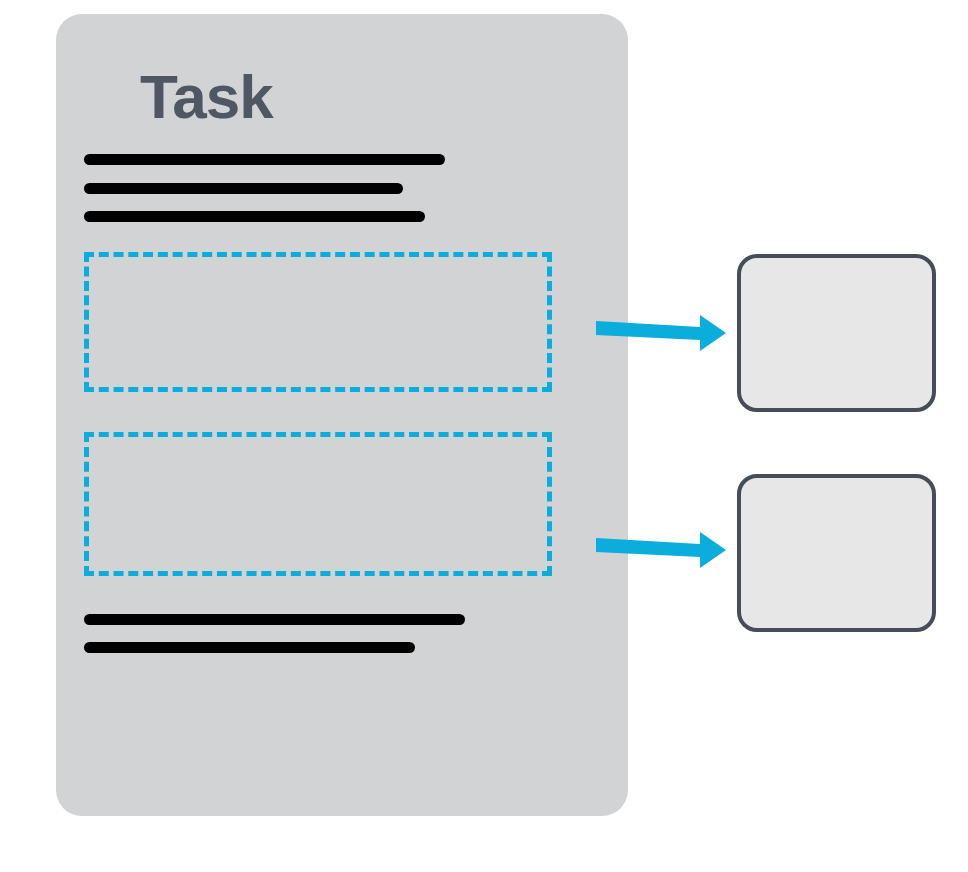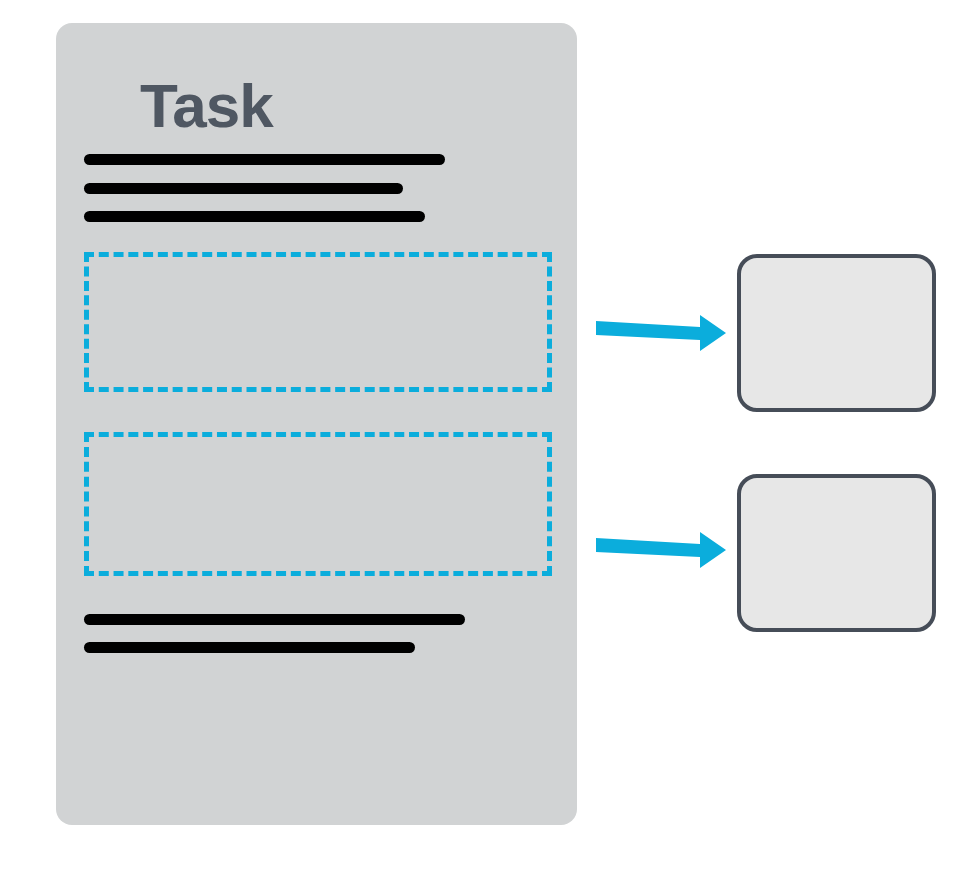--- a/index.html
+++ b/index.html
@@ -21,25 +21,25 @@
     top: 0;
     width: 968px;
     height: 872px;
     background: #ffffff;
   }
 
   
   .task-card {
     position: absolute;
     left: 56px;
-    top: 23px;
-    width: 521px;
+    top: 14px;
+    width: 572px;
     height: 802px;
     background: #d1d3d4;
-    border-radius: 16px;
+    border-radius: 26px;
     box-sizing: border-box;
   }
 
   .task-title {
     position: absolute;
     left: 84px;
     top: 52px;
     font-size: 62px;
     font-weight: bold;
     line-height: 1;

